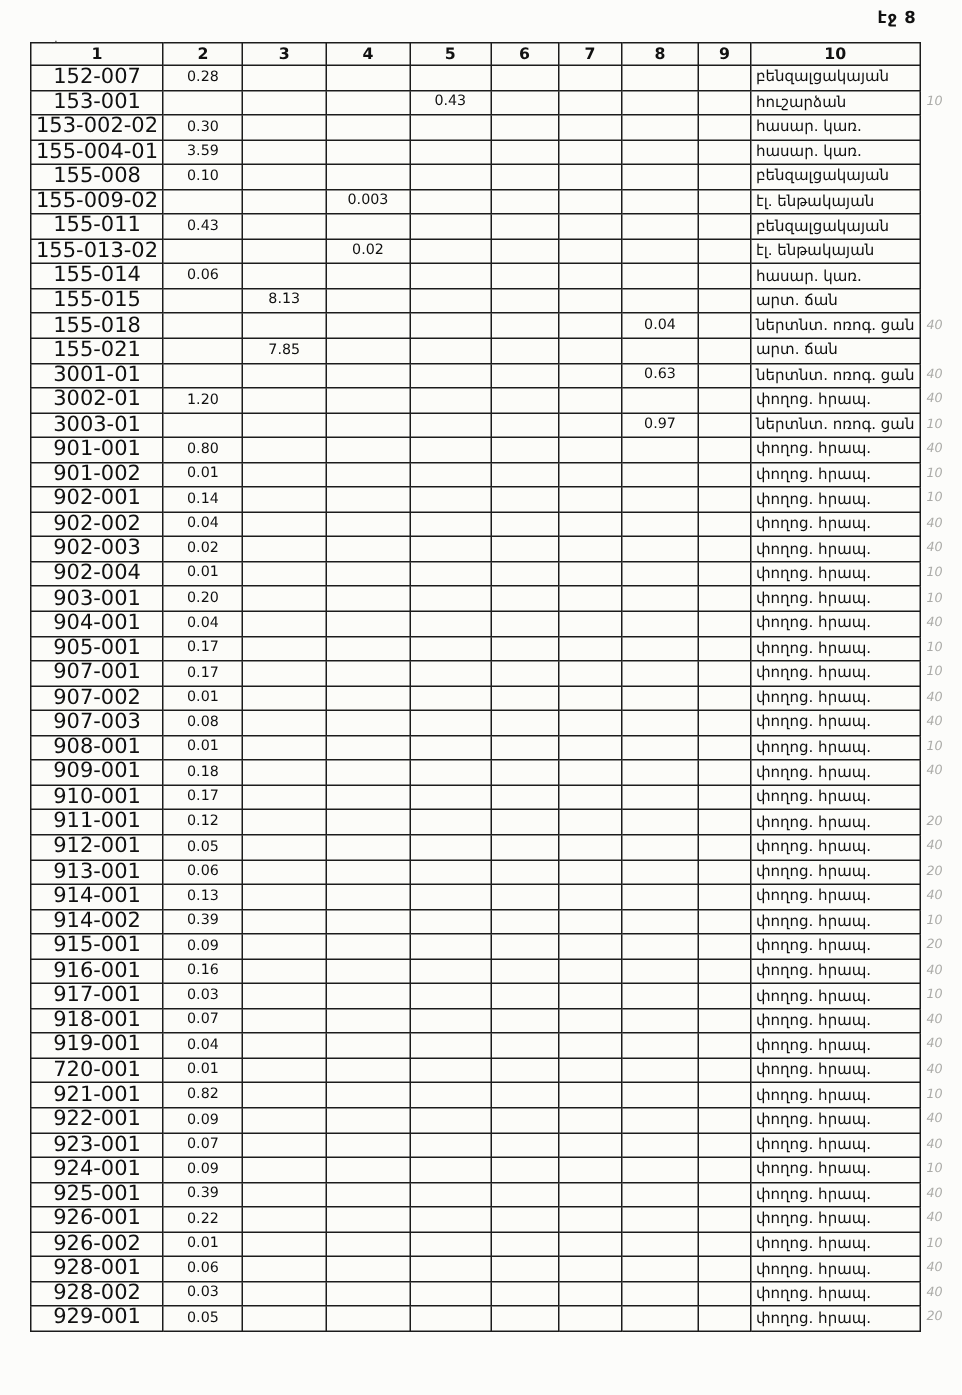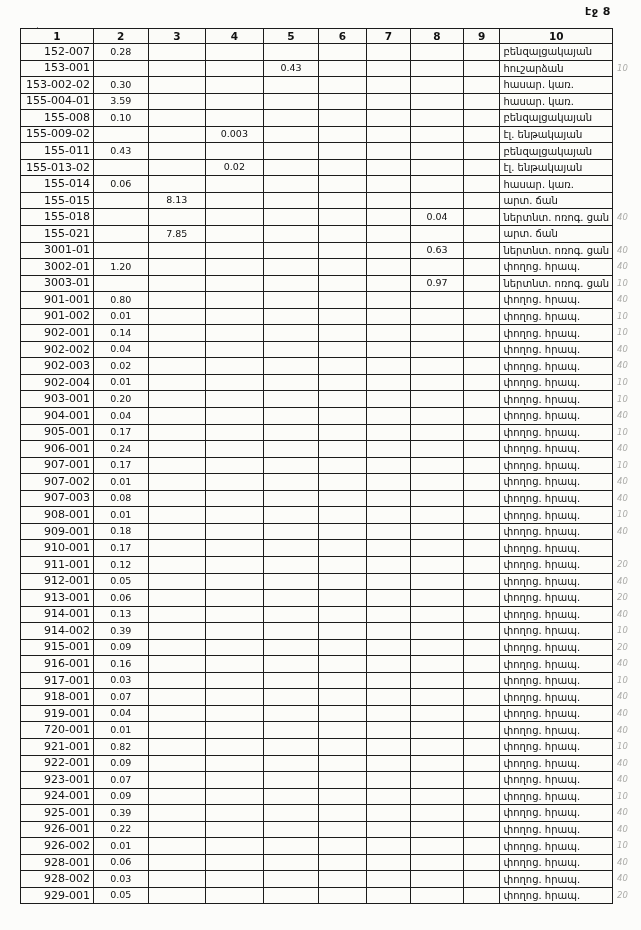--- a/index.html
+++ b/index.html
@@ -54,21 +54,21 @@
   }
   table.data-table td {
     border: 1px solid #1c1c1c;
     font-size: 9.5px;
     padding: 0 3px;
     white-space: nowrap;
     overflow: hidden;
     line-height: 1.1;
     background: #fcfcf9;
   }
-  table.data-table td.c1 { text-align: right; font-size: 11px; }
+  table.data-table td.c1 { text-align: center; font-size: 14px; }
   table.data-table td.c2,
   table.data-table td.c3,
   table.data-table td.c4,
   table.data-table td.c5,
   table.data-table td.c6,
   table.data-table td.c7,
   table.data-table td.c8,
   table.data-table td.c9 { text-align: center; }
   table.data-table td.c10 { text-align: left; font-size: 10px; }
   table.data-table td.mark-cell,
@@ -428,33 +428,20 @@
           <td class="c4"></td>
           <td class="c5"></td>
           <td class="c6"></td>
           <td class="c7"></td>
           <td class="c8"></td>
           <td class="c9"></td>
           <td class="c10">փողոց. հրապ.</td>
           <td class="mark-cell">10</td>
         </tr>
         <tr>
-          <td class="c1">906-001</td>
-          <td class="c2">0.24</td>
-          <td class="c3"></td>
-          <td class="c4"></td>
-          <td class="c5"></td>
-          <td class="c6"></td>
-          <td class="c7"></td>
-          <td class="c8"></td>
-          <td class="c9"></td>
-          <td class="c10">փողոց. հրապ.</td>
-          <td class="mark-cell">40</td>
-        </tr>
-        <tr>
           <td class="c1">907-001</td>
           <td class="c2">0.17</td>
           <td class="c3"></td>
           <td class="c4"></td>
           <td class="c5"></td>
           <td class="c6"></td>
           <td class="c7"></td>
           <td class="c8"></td>
           <td class="c9"></td>
           <td class="c10">փողոց. հրապ.</td>

